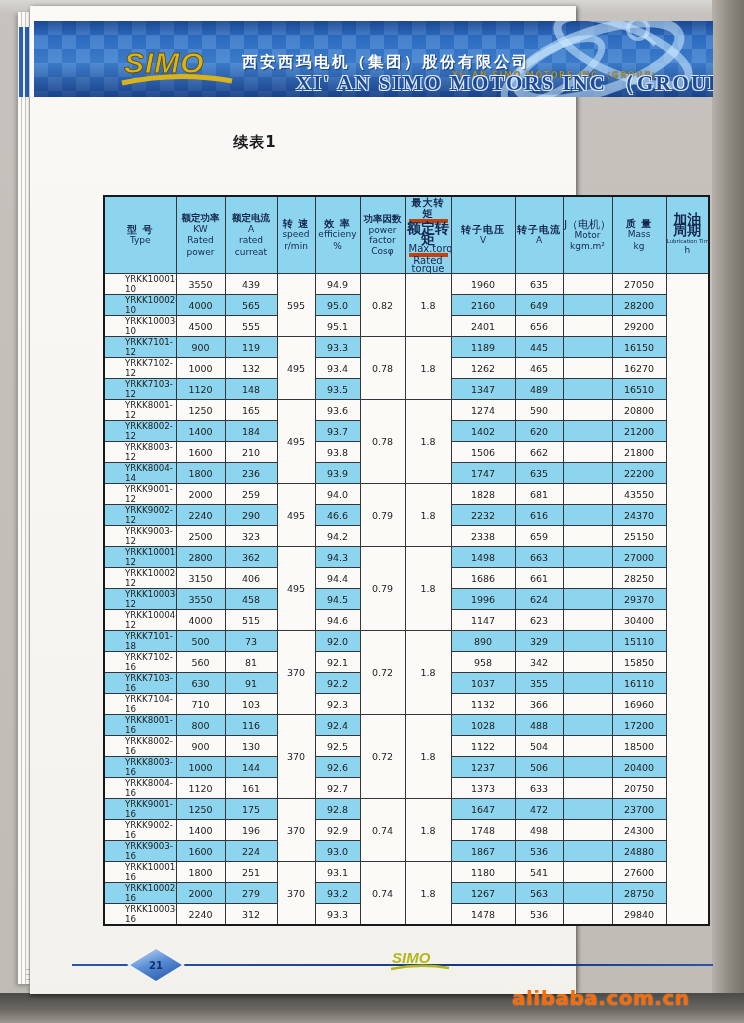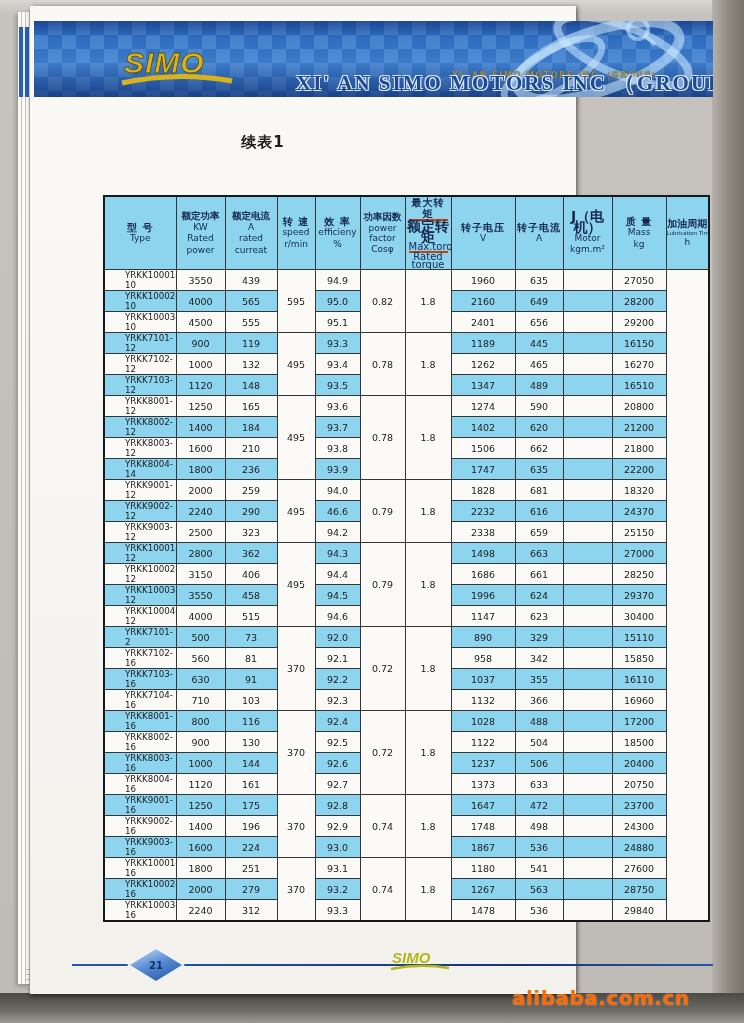--- a/index.html
+++ b/index.html
@@ -38,38 +38,38 @@
   .simo-logo{position:absolute;left:86px;top:20px;width:116px;height:48px;}
   .company-cn{position:absolute;left:208px;top:31px;color:#ffffff;font-weight:bold;
     font-size:15.5px;letter-spacing:2.5px;text-shadow:1px 1px 1px rgba(0,20,70,.6);white-space:nowrap;}
   .company-en-small{position:absolute;right:52px;top:49px;font-size:8px;font-weight:bold;
     color:var(--gold,#a8903a);letter-spacing:1.5px;text-shadow:0 0 1px rgba(20,40,90,.8);white-space:nowrap;}
   .company-en-large{position:absolute;left:262px;bottom:0px;white-space:nowrap;
     font-family:"Liberation Serif","DejaVu Serif",serif;font-weight:bold;font-size:21px;letter-spacing:2px;
     color:#1d4a94;
     text-shadow:-1px -1px 0 #dce8f8,1px -1px 0 #dce8f8,-1px 1px 0 #dce8f8,1px 1px 0 #dce8f8;}
   
-  .page-title{position:absolute;left:8px;top:126px;width:100%;text-align:center;}
+  .page-title{position:absolute;left:0;top:126px;width:100%;text-align:center;}
   .page-title span{display:inline-block;margin-right:96px;font-size:15px;font-weight:bold;color:#1d1d1d;letter-spacing:1px;}
   
   .spec-table{position:absolute;left:73px;top:189px;border-collapse:collapse;table-layout:fixed;
     width:605px;border:2px solid #17181a;background:var(--cell-white,#fbfaf6);}
   .spec-table th,.spec-table td{border:1px solid #35363a;padding:0;overflow:hidden;}
   .spec-table thead tr{height:58px;}
   .spec-table th{background:var(--cell-blue,#8dd5ef);color:#16284e;vertical-align:middle;font-weight:normal;}
   .hl{line-height:11.5px;font-size:9px;font-weight:normal;}
   th .hl:first-child{font-size:10px;font-weight:bold;letter-spacing:1px;}
   .col-power .hl:first-child,.col-current .hl:first-child,.col-cos .hl:first-child{font-size:9.5px;letter-spacing:0;}
   .col-cos .hl{line-height:10.5px;}
   .col-torque .hl{font-size:14px;font-weight:bold;line-height:11px;letter-spacing:0;}
   .col-torque .hl:nth-child(3),.col-torque .hl:nth-child(4){font-size:10px;font-weight:normal;line-height:8px;}
-  .frac{border-bottom:2px solid #c2410c;margin:0 3px;}
-  .col-j .hl:first-child{font-size:14px;letter-spacing:0;font-weight:bold;}
+  .frac{border-bottom:4px solid #c2410c;margin:0 3px;}
+  .col-j .hl:first-child{font-size:11px;letter-spacing:0;font-weight:normal;}
   .col-j .hl{line-height:11px;}
-  .col-lube .hl:first-child{font-size:10px;letter-spacing:0;}
+  .col-lube .hl:first-child{font-size:14px;letter-spacing:0;}
   .col-lube .hl:nth-child(2){font-size:5.5px;white-space:nowrap;line-height:8px;}
   .spec-table tbody tr{height:20.7px;}
   .spec-table td{font-size:9.5px;color:#1c1c1c;text-align:center;}
   td.c-type{text-align:left;padding-left:20px;font-size:8.7px;}
   tr.blue td{background:var(--cell-blue,#8dd5ef);}
   tr.white td{background:var(--cell-white,#fbfaf6);}
   .spec-table td.merged{background:var(--cell-white,#fbfaf6);}
   
   .footer-line{position:absolute;left:42px;top:958px;width:641px;height:2px;
     background:linear-gradient(90deg,#2c55a8,#16347e 70%,#2c55a8);}
@@ -103,20 +103,21 @@
         <ellipse cx="190" cy="30" rx="70" ry="24" stroke-width="8" transform="rotate(22 190 30)"></ellipse>
         <ellipse cx="120" cy="50" rx="55" ry="20" stroke-width="7" transform="rotate(-30 120 50)"></ellipse>
         <circle cx="205" cy="8" r="10" stroke-width="4"></circle>
         <line x1="212" y1="14" x2="222" y2="24" stroke-width="4"></line>
       </g>
     </svg>
     <svg class="simo-logo" viewBox="0 0 116 48">
       <text x="4" y="32" font-family="Liberation Sans, sans-serif" font-size="30" font-weight="bold" font-style="italic" letter-spacing="1" fill="#d8b31c" stroke="#5a4a08" stroke-width="0.8">SIMO</text>
       <path d="M2 42 Q 58 30 112 40" stroke="#d8b31c" stroke-width="5" fill="none"></path>
     </svg>
+    <div class="company-cn">西安西玛电机（集团）股份有限公司</div>
     <div class="company-en-small">XI' AN SIMO MOTORS INC （GROUP）</div>
     <div class="company-en-large">XI' AN SIMO MOTORS INC （GROUP）</div>
   </div>
 
   <div class="page-title">
     <span>续表1</span>
   </div>
 
   <table class="spec-table" id="spec-table">
       <colgroup>
@@ -313,21 +314,21 @@
           <td class="c-type">YRKK9001-12</td>
           <td>2000</td>
           <td>259</td>
           <td class="merged" rowspan="3">495</td>
           <td>94.0</td>
           <td class="merged" rowspan="3">0.79</td>
           <td class="merged" rowspan="3">1.8</td>
           <td>1828</td>
           <td>681</td>
           <td></td>
-          <td>18320</td>
+          <td>43550</td>
         </tr>
         <tr class="blue">
           <td class="c-type">YRKK9002-12</td>
           <td>2240</td>
           <td>290</td>
           <td>46.6</td>
           <td>2232</td>
           <td>616</td>
           <td></td>
           <td>24370</td>
@@ -379,21 +380,21 @@
           <td class="c-type">YRKK10004-12</td>
           <td>4000</td>
           <td>515</td>
           <td>94.6</td>
           <td>1147</td>
           <td>623</td>
           <td></td>
           <td>30400</td>
         </tr>
         <tr class="blue">
-          <td class="c-type">YRKK7101-2</td>
+          <td class="c-type">YRKK7101-18</td>
           <td>500</td>
           <td>73</td>
           <td class="merged" rowspan="4">370</td>
           <td>92.0</td>
           <td class="merged" rowspan="4">0.72</td>
           <td class="merged" rowspan="4">1.8</td>
           <td>890</td>
           <td>329</td>
           <td></td>
           <td>15110</td>

